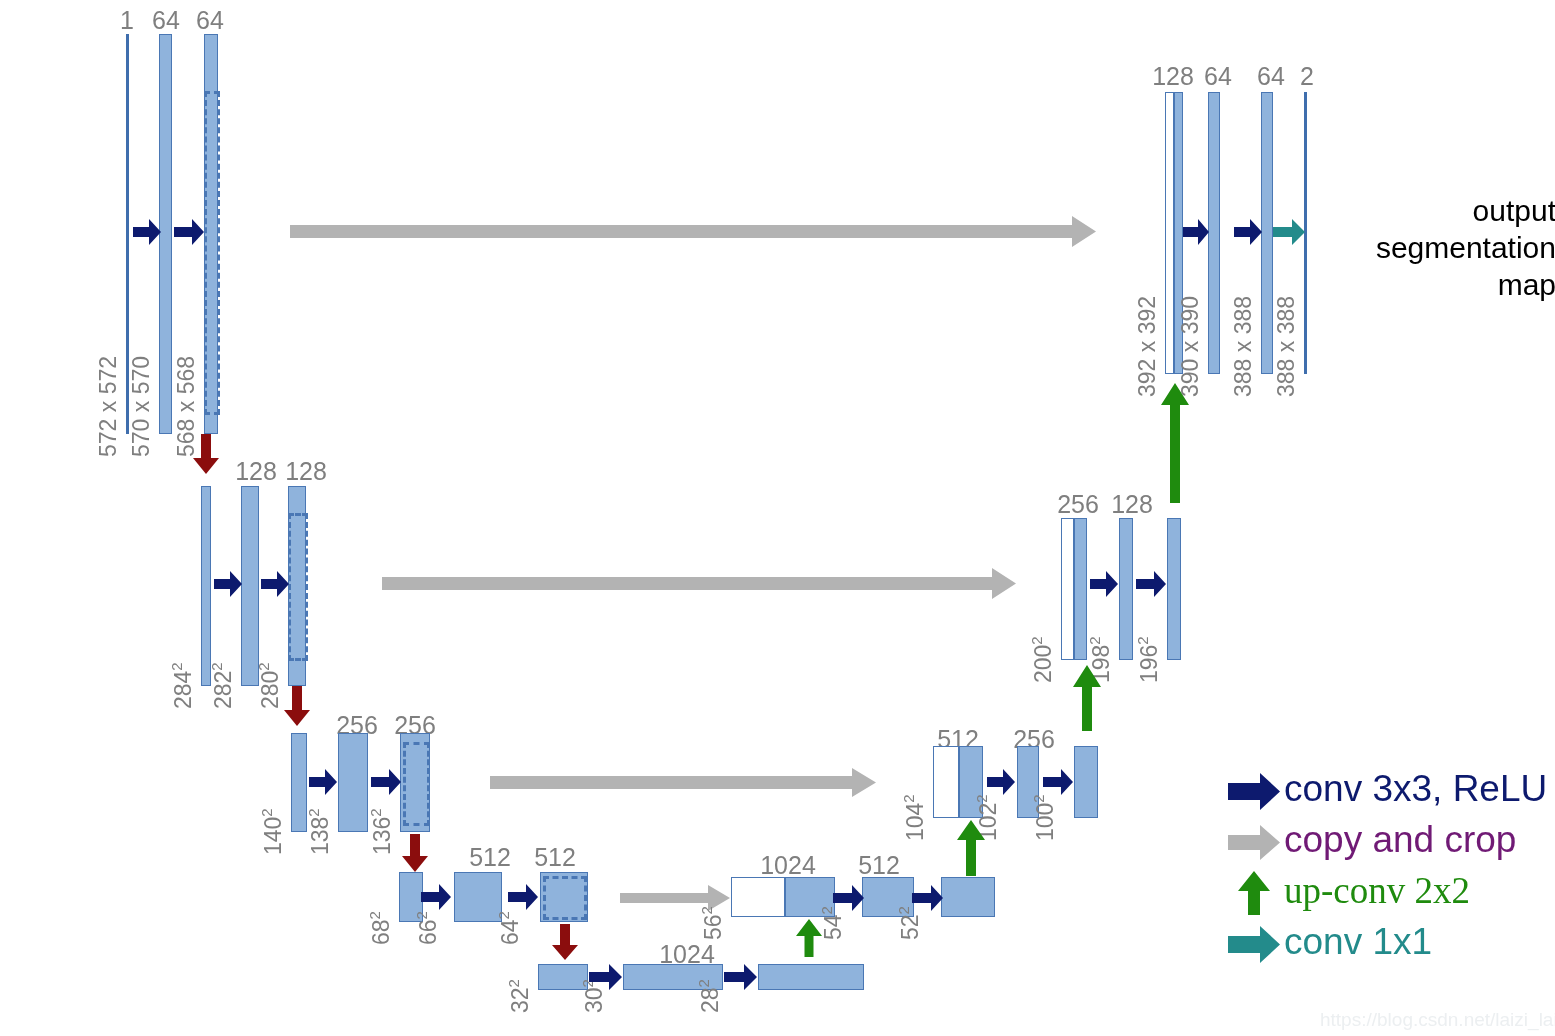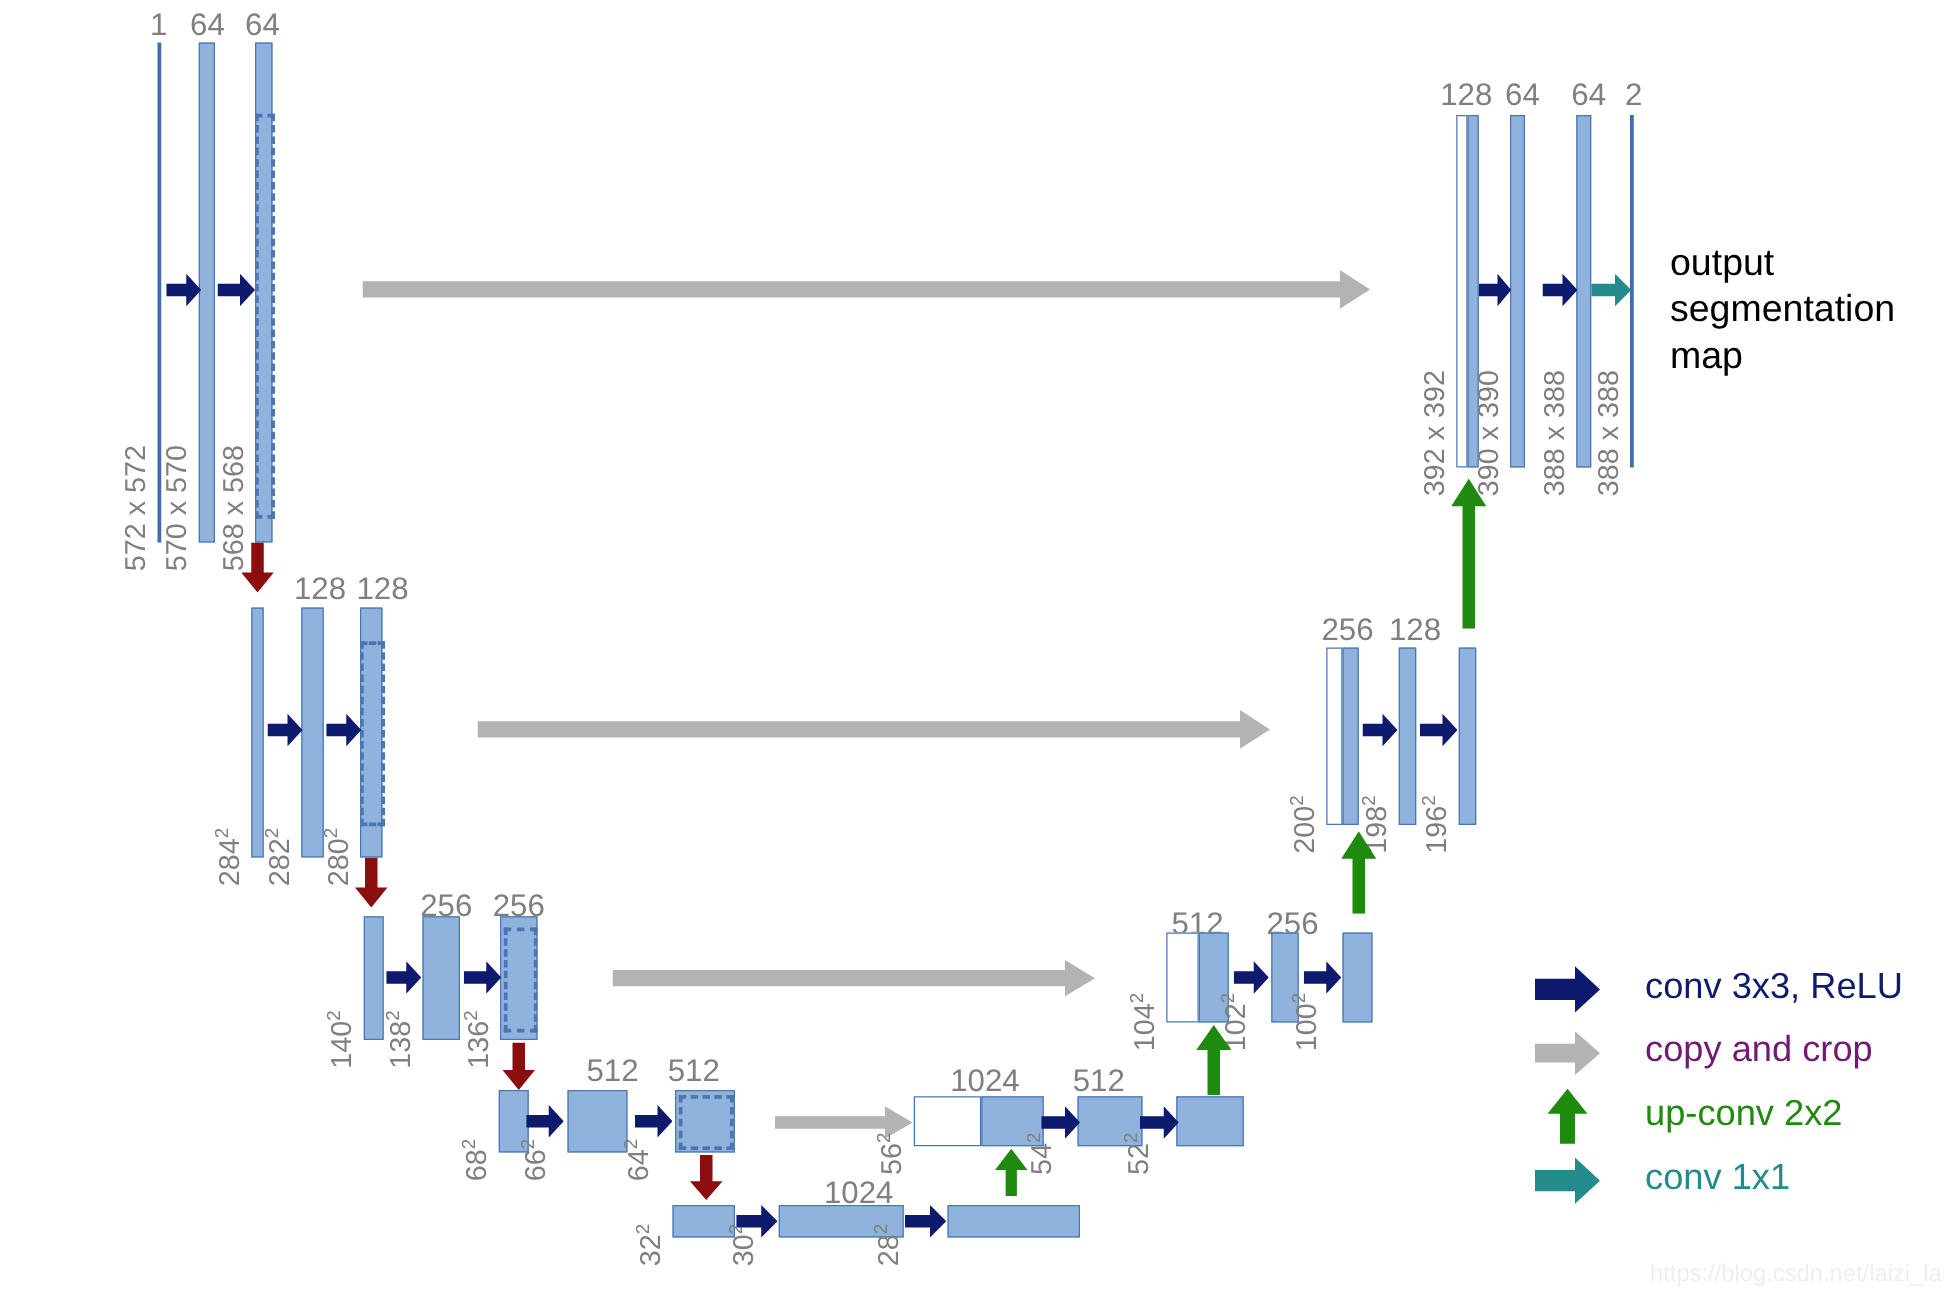--- a/index.html
+++ b/index.html
@@ -96,24 +96,23 @@
     left: 0;
     top: 0;
     width: 58px;
     height: 51px;
   }
   .legend-icon svg { display:block; }
   .legend-label {
     position: absolute;
     left: 56px;
     top: 6px;
-    font-size: 29px;
+    font-size: 37px;
     line-height: 34px;
     white-space: nowrap;
-    margin-left: 32px;
   }
 
   
   #watermark {
     position: absolute;
     left: 1320px;
     top: 1009px;
     color: #eceff1;
     font-size: 19px;
     line-height: 21px;
@@ -188,21 +187,21 @@
     <svg width="28" height="26" viewBox="0 0 28 26">
         <path d="M0 8 L16 8 L16 0 L28 13 L16 26 L16 18 L0 18 Z" fill="#0d1a6e"></path>
       </svg>
   </div>
   <div class="arrow" style="left:1273px; top:219px;">
     <svg width="32" height="26" viewBox="0 0 32 26">
         <path d="M0 8 L19 8 L19 0 L32 13 L19 26 L19 18 L0 18 Z" fill="#238b8b"></path>
       </svg>
   </div>
 
-  <div class="bigtext" style="left:1336px; top:192px; width:220px;">output
+  <div class="bigtext" style="left:1336px; top:192px; width:220px;text-align:right;">output
 segmentation
 map</div>
 
   <div class="arrow" style="left:1161px; top:383px;">
     <svg width="28" height="120" viewBox="0 0 28 120">
         <path d="M14 0 L28 22 L19 22 L19 120 L9 120 L9 22 L0 22 Z" fill="#1f8b0e"></path>
       </svg>
   </div>
 
   <div class="chan" style="left:226px; top:459px; width:60px;">128</div>
@@ -441,21 +440,21 @@
       <span class="legend-label" style="color:#701a75;">copy and crop</span>
     </div>
 
 
     <div class="legend-row">
       <span class="legend-icon">
         <svg width="58" height="51" viewBox="0 0 58 51">
             <path d="M26 3 L42 23 L32 23 L32 47 L20 47 L20 23 L10 23 Z" fill="#1f8b0e"></path>
           </svg>
       </span>
-      <span class="legend-label" style="color:#1f8b0e;">up-conv 2x2</span>
+      <span class="legend-label" style="color:#1f8b0e;font-family:Liberation Serif, serif;">up-conv 2x2</span>
     </div>
 
     <div class="legend-row">
       <span class="legend-icon">
         <svg width="58" height="51" viewBox="0 0 58 51">
             <path d="M0 17 L32 17 L32 7 L52 25.5 L32 44 L32 34 L0 34 Z" fill="#238b8b"></path>
           </svg>
       </span>
       <span class="legend-label" style="color:#238b8b;">conv 1x1</span>
     </div>

